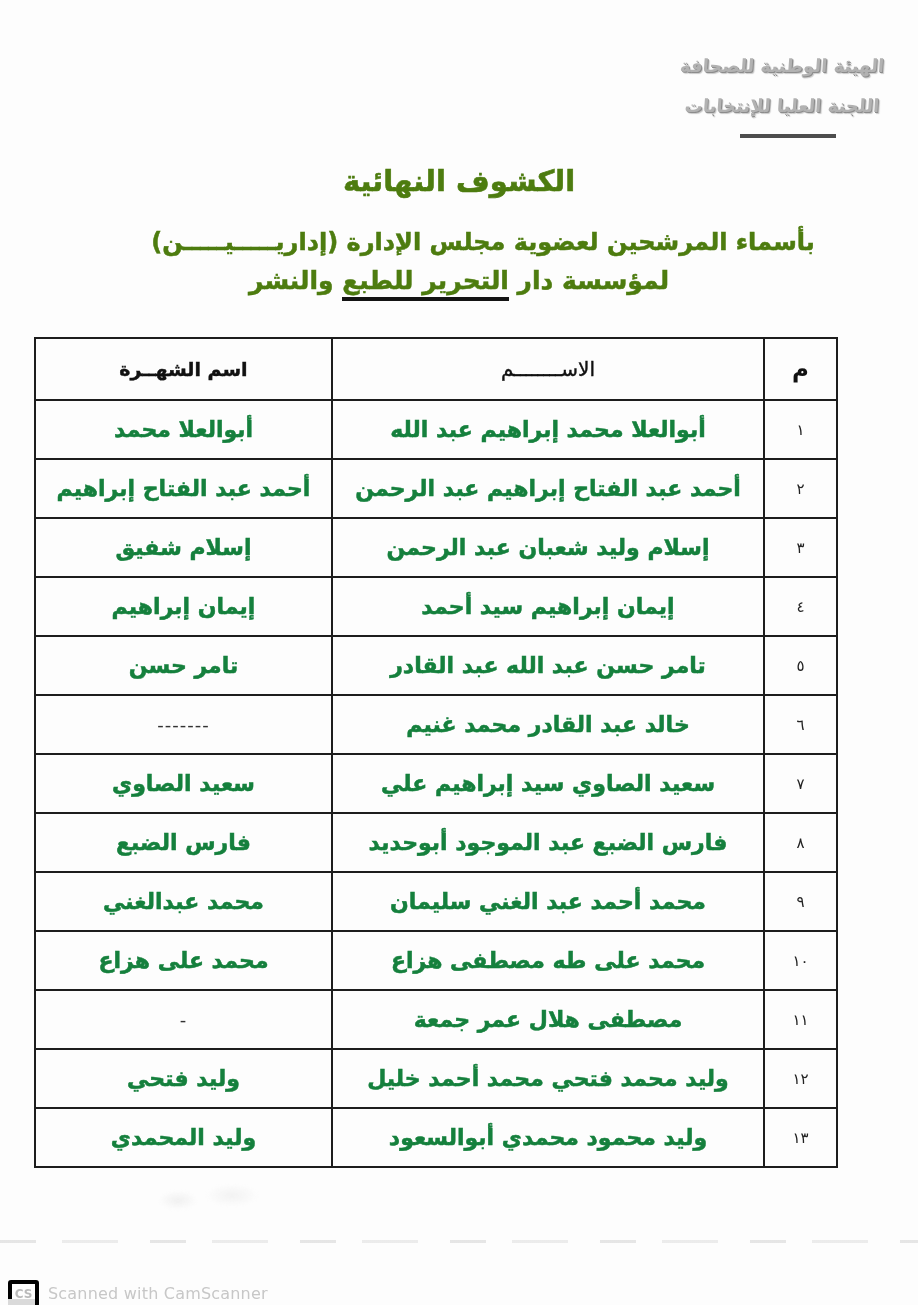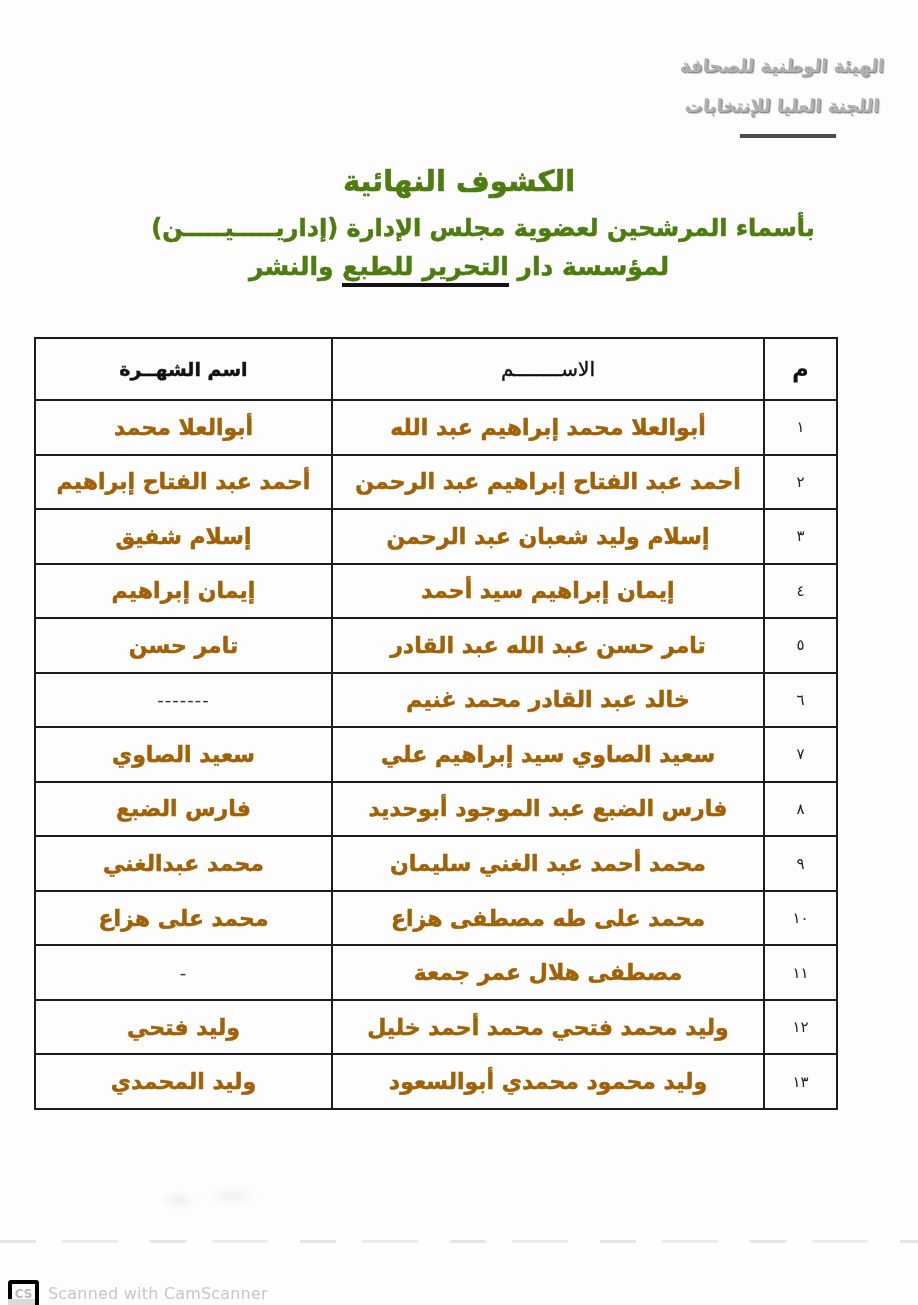--- a/index.html
+++ b/index.html
@@ -13,41 +13,41 @@
   }
   .lh-line{
     font-size:18px;font-weight:bold;color:#b2b2b2;line-height:40px;white-space:nowrap;
     text-shadow:1px 1px 0 #8c8c8c,2px 2px 1px #c9c9c9;
     transform:skewX(-4deg);
   }
   .lh-rule{width:96px;height:4px;background:#4d4d4d;margin:8px auto 0 68px;}
   
   .titles{position:absolute;top:164px;left:0;width:918px;text-align:center;direction:rtl;color:#4d7c0f;}
   .t1{font-size:29px;font-weight:bold;-webkit-text-stroke:.6px;}
-  .t2{font-size:24px;font-weight:bold;margin-top:16px;padding-left:48px;-webkit-text-stroke:.5px;}
+  .t2{font-size:24px;font-weight:bold;margin-top:30px;padding-left:48px;-webkit-text-stroke:.5px;}
   .t3{font-size:25px;font-weight:bold;margin-top:10px;-webkit-text-stroke:.5px;}
   .t3 .u{border-bottom:4px solid #141414;padding-bottom:2px;}
   
   table.doc-table{
     position:absolute;top:337px;left:34px;width:802px;height:773px;
     border-collapse:collapse;direction:rtl;table-layout:fixed;background:#fdfdfd;
   }
   table.doc-table col.c-idx{width:73px;}
   table.doc-table col.c-name{width:432px;}
   table.doc-table col.c-nick{width:297px;}
   table.doc-table th,table.doc-table td{
     border:2.5px solid #1d1d1d;text-align:center;vertical-align:middle;
-    overflow:hidden;white-space:nowrap;padding:0 4px;
+    overflow:hidden;white-space:nowrap;padding:16px 4px;
   }
   tr.hdr{height:62px;}
   th.h-idx{font-size:23px;font-weight:bold;}
   th.h-name{font-size:20px;font-weight:normal;-webkit-text-stroke:.4px;}
   th.h-nick{font-size:19px;font-weight:bold;-webkit-text-stroke:.4px;}
   td.idx{font-size:15px;font-weight:400;letter-spacing:3px;color:#222;}
-  td.nm,td.nk{font-size:22px;font-weight:bold;color:#a16207;-webkit-text-stroke:.5px;}
+  td.nm,td.nk{font-size:22px;font-weight:bold;color:#15803d;-webkit-text-stroke:.5px;}
   td.nk.dash{font-weight:400;-webkit-text-stroke:0;font-size:18px;letter-spacing:1px;color:#333;}
   
   .smudge{
     position:absolute;left:148px;top:1180px;width:120px;height:34px;opacity:.65;filter:blur(1.5px);
     background:
       radial-gradient(28px 14px at 25% 60%, #e9e9e9 0%, rgba(255,255,255,0) 70%),
       radial-gradient(38px 16px at 70% 45%, #ececec 0%, rgba(255,255,255,0) 70%);
   }
   .scan-line{
     position:absolute;left:0;top:1240px;width:918px;height:3px;opacity:.75;

